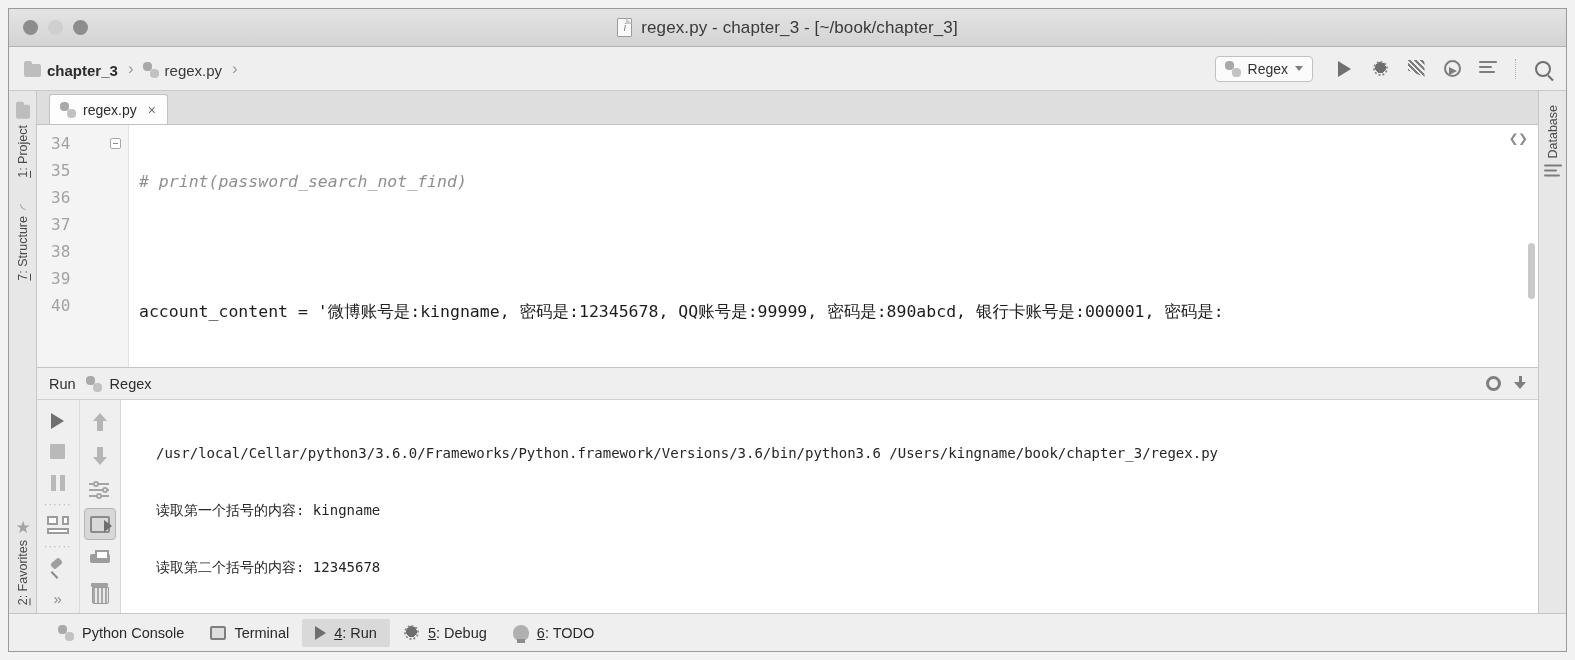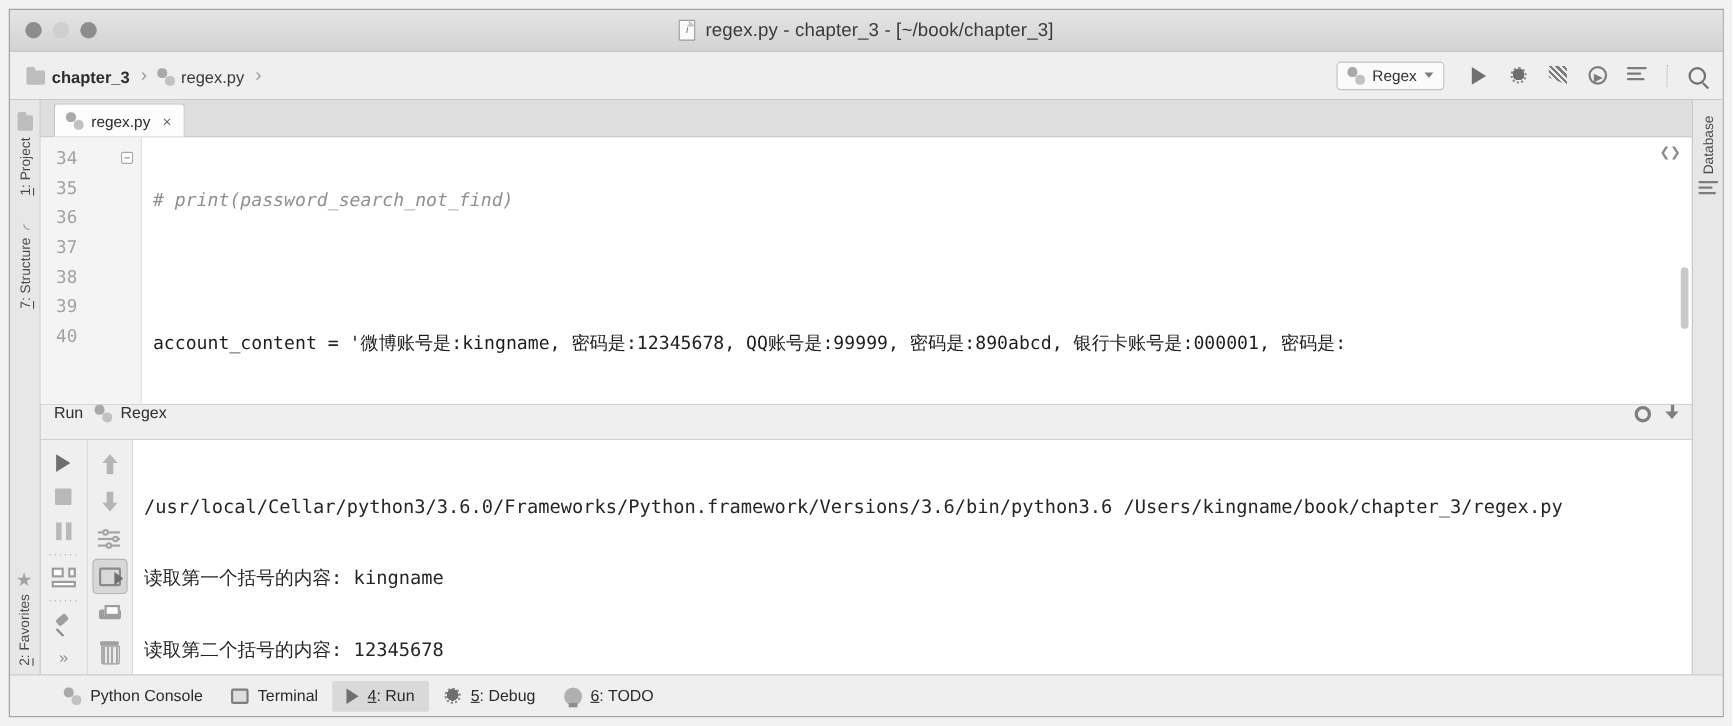--- a/index.html
+++ b/index.html
@@ -200,21 +200,21 @@
     position: absolute; right: 10px; top: 6px;
     color: #8b8b8b; font-size: 16px; line-height: 1;
   }
 
   
   .runpanel { flex: 1; display: flex; flex-direction: column; min-height: 0; border-top: 1px solid #c4c4c4; }
   .run-header {
     height: 32px; flex: none;
     background: #efefef;
     border-bottom: 1px solid #d0d0d0;
-    display: flex; align-items: flex-start; padding: 0 10px 0 12px;
+    display: flex; align-items: center; padding: 0 10px 0 12px;
   }
   .run-header .rh-title { font-size: 14.5px; color: #2e2e2e; margin-right: 10px; }
   .run-header .rh-name { font-size: 14.5px; color: #2e2e2e; }
   .rh-right { margin-left: auto; display: flex; align-items: center; gap: 12px; }
 
   .run-body { flex: 1; display: flex; min-height: 0; background: #fff; }
   .run-toolbar {
     width: 84px; flex: none;
     background: #efefef; border-right: 1px solid #d8d8d8;
     display: flex;
@@ -229,22 +229,22 @@
     border-radius: 4px;
   }
   .rt-btn.active { background: #d8d8d8; border: 1px solid #b5b5b5; }
   .rt-dots { width: 26px; height: 9px; display: flex; align-items: center; justify-content: center;
              color: #b5b5b5; font-size: 11px; letter-spacing: 1px; }
 
   .console {
     flex: 1; min-width: 0;
     padding: 9px 0 0 10px;
     font-family: "DejaVu Sans Mono", monospace;
-    font-size: 17px; color: #262626;
-    white-space: pre; overflow: hidden;
+    font-size: 14px; color: #262626;
+    white-space: pre; overflow: hidden; margin-left: 25px;
   }
   .console .ol { height: 25px; line-height: 25px; }
 
   
   .statusbar {
     height: 38px; flex: none;
     background: #efefef;
     border-top: 1px solid #c6c6c6;
     display: flex; align-items: center;
     padding-left: 36px;

